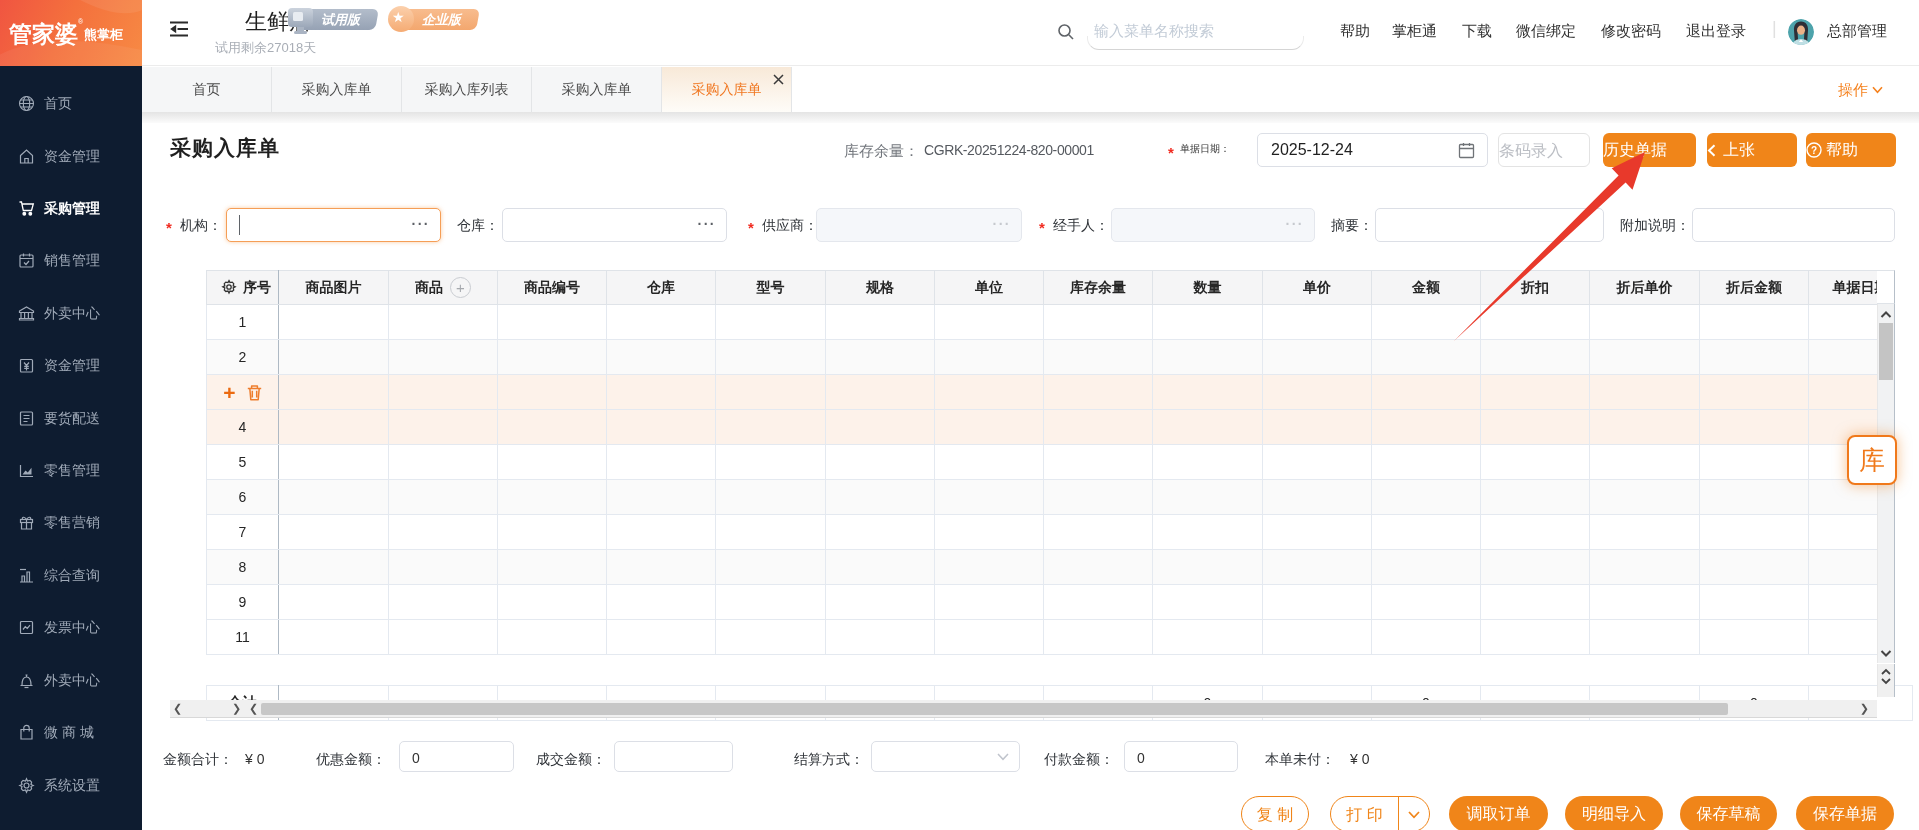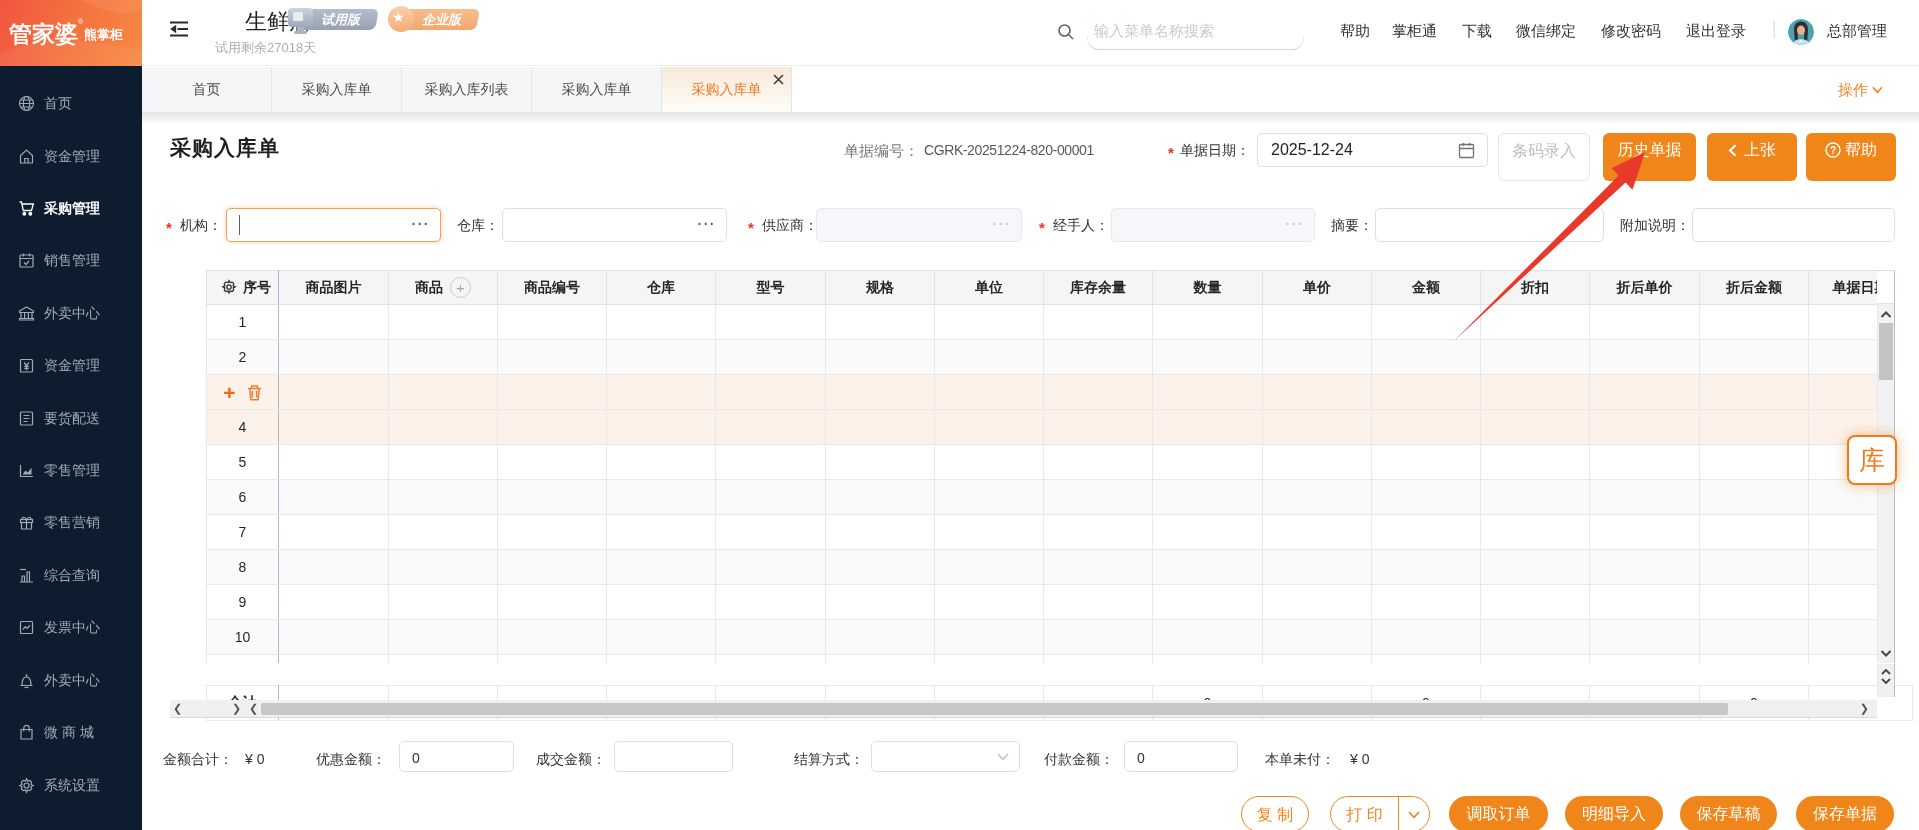--- a/index.html
+++ b/index.html
@@ -29,21 +29,21 @@
 #tabshadow { position:absolute; left:142px; top:112px; width:1777px; height:11px; background:linear-gradient(#e4e4e4,#fbfbfb); z-index:3; }
 
 
 #content { position:absolute; left:142px; top:123px; width:1777px; height:707px; background:#fff; }
 h1.title { position:absolute; left:28px; top:11px; font-size:21px; color:#1f1f1f; font-weight:bold; letter-spacing:1px; }
 .lbl { color:#2f3338; font-size:14px; }
 .star { color:#f12b20; font-size:15px; font-weight:bold; }
 .inp { position:absolute; height:34px; border:1px solid #dcdfe6; border-radius:5px; background:#fff; }
 .inp.disabled { background:#f5f7fa; border-color:#e4e7ed; }
 .dots { position:absolute; right:10px; top:7px; color:#5c6066; font-size:14px; letter-spacing:1.5px; font-weight:bold; }
-.btn { position:absolute; height:48px; border-radius:6px; font-size:16px; text-align:center; line-height:33px; color:#fff; background:#f08519; }
+.btn { position:absolute; height:34px; border-radius:6px; font-size:16px; text-align:left; line-height:33px; color:#fff; background:#f08519; }
 .btn.gray { background:#fff; border:1px solid #e3e3e3; color:#bbbec4; }
 
 
 #grid { position:absolute; left:28px; top:147px; }
 table { border-collapse:collapse; table-layout:fixed;margin-left:36px; }
 th, td { border:1px solid #e4e9f0; font-size:14px; color:#262626; height:35px; padding:0; text-align:center; overflow:hidden; white-space:nowrap; }
 thead th { background:#f5f5f6; font-weight:bold; border-color:#dfe3e8; height:34px; }
 tr.peach td { background:#fdf2ea; }
 tr.even td { background:#fafafa; }
 td:first-child, th:first-child { border-right-color:#aeb9c4; }
@@ -235,24 +235,24 @@
         <path d="M1 1l9 9M10 1l-9 9"></path>
       </svg></div>
   <div style="position:absolute;left:1696px;top:0;height:45px;line-height:45px;color:#f5821f;font-size:15px">操作 <svg width="11" height="8" viewBox="0 0 11 8" style="vertical-align:1px" fill="none" stroke="#f5821f" stroke-width="1.6">
         <path d="M1 1.2l4.5 5 4.5-5"></path>
       </svg></div>
 </div>
 <div id="tabshadow"></div>
 <div id="content">
   <h1 class="title">采购入库单</h1>
 
-  <div style="position:absolute;left:702px;top:19px;font-size:15px;color:#73777d">单据编号：</div>
+  <div style="position:absolute;left:702px;top:19px;font-size:15px;color:#73777d">库存余量：</div>
   <div style="position:absolute;left:782px;top:19px;font-size:14px;color:#55595f;letter-spacing:-0.4px">CGRK-20251224-820-00001</div>
   <div style="position:absolute;left:1026px;top:21px" class="star">*</div>
-  <div style="position:absolute;left:1038px;top:19px;font-size:14px;color:#333">单据日期：</div>
+  <div style="position:absolute;left:1038px;top:19px;font-size:10px;color:#333">单据日期：</div>
   <div class="inp" style="left:1115px;top:10px;width:231px">
     <div style="position:absolute;left:13px;top:7px;font-size:16px;color:#1f1f1f">2025-12-24</div>
     <svg width="17" height="17" viewBox="0 0 17 17" style="position:absolute;right:12px;top:8px" fill="none" stroke="#6f7377" stroke-width="1.3">
         <rect x="1.5" y="2.5" width="14" height="13" rx="1"></rect>
         <path d="M1.5 6.5h14M5.5 1v3M11.5 1v3"></path>
       </svg>
   </div>
   <div class="btn gray" style="left:1356px;top:10px;width:92px">条码录入</div>
   <div class="btn" style="left:1461px;top:10px;width:93px">历史单据</div>
   <div class="btn" style="left:1565px;top:10px;width:90px"><svg width="9" height="13" viewBox="0 0 9 13" style="vertical-align:-2px;margin-right:7px" fill="none" stroke="#fff" stroke-width="2">
@@ -477,38 +477,20 @@
               <td></td>
               <td></td>
               <td></td>
               <td></td>
               <td></td>
               <td></td>
               <td></td>
             </tr>
 <tr>
               <td>9</td>
-              <td></td>
-              <td></td>
-              <td></td>
-              <td></td>
-              <td></td>
-              <td></td>
-              <td></td>
-              <td></td>
-              <td></td>
-              <td></td>
-              <td></td>
-              <td></td>
-              <td></td>
-              <td></td>
-              <td></td>
-            </tr>
-<tr class="even">
-              <td>10</td>
               <td></td>
               <td></td>
               <td></td>
               <td></td>
               <td></td>
               <td></td>
               <td></td>
               <td></td>
               <td></td>
               <td></td>

